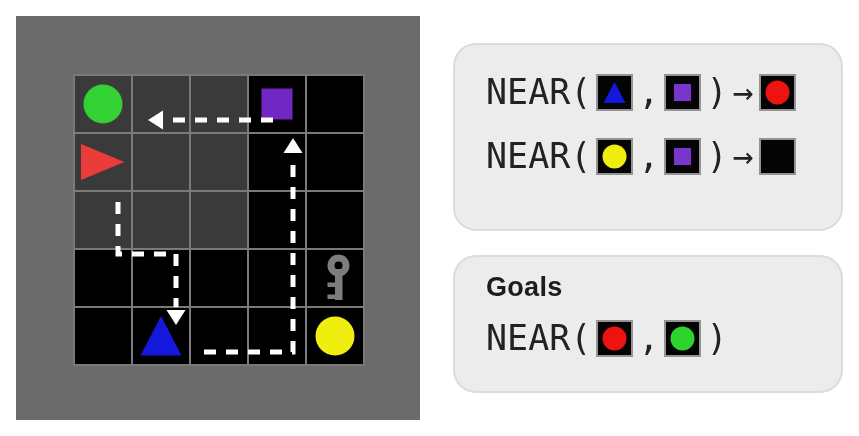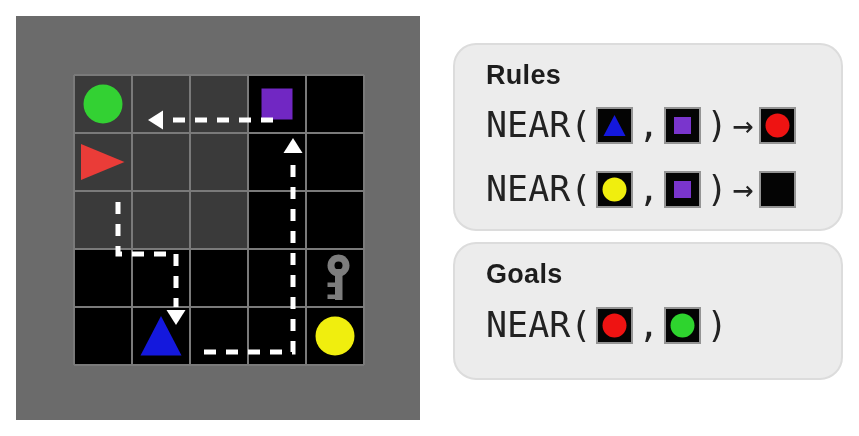--- a/index.html
+++ b/index.html
@@ -8,21 +8,21 @@
     font-family:"Liberation Sans", sans-serif; overflow:hidden;
   }
   .world { position:absolute; left:16px; top:16px; width:404px; height:404px; }
   .world svg { display:block; }
   .panel {
     position:absolute; left:453px; width:390px; box-sizing:border-box;
     background:#ececec; border:2px solid #dcdcdc; border-radius:23px;
     padding:14px 18px 0 31px;
   }
   .panel-rules { top:43px;  height:188px; }
-  .panel-goals { top:242px; height:138px; }
+  .panel-goals { top:255px; height:138px; }
   .panel-title {
     font-weight:bold; font-size:27px; line-height:33px; color:#1d1d1d;
     letter-spacing:0.3px;
   }
   .token-row { display:flex; align-items:center; gap:5px; height:37px;text-align:center; }
   .rules-list .token-row:first-child { margin-top:15px; }
   .rules-list .token-row + .token-row { margin-top:27px; }
   .goals-list .token-row:first-child { margin-top:16px; }
   .tok-text {
     font-family:"DejaVu Sans Mono", monospace; font-size:35px; color:#222222;
@@ -95,21 +95,20 @@
         <polyline points="102,186 102,238 160,238 160,291" fill="none" stroke="#ffffff" stroke-width="5" stroke-dasharray="12 10"></polyline>
         <polygon points="160,309 150.5,294 169.5,294" fill="#ffffff"></polygon>
         <polyline points="188,336 277,336 277,141" fill="none" stroke="#ffffff" stroke-width="5" stroke-dasharray="12 10"></polyline>
         <polygon points="277,122 267.5,137 286.5,137" fill="#ffffff"></polygon>
         <polyline points="257,104 148,104" fill="none" stroke="#ffffff" stroke-width="5" stroke-dasharray="12 10"></polyline>
         <polygon points="132,104 147,94.5 147,113.5" fill="#ffffff"></polygon>
       </svg>
     </div>
 
   <div class="panel panel-rules">
-    <div class="panel-title">Rules</div>
     <div class="rules-list" id="rules-list">
         <div class="token-row">
           <span class="tok-text">NEAR(</span>
           <span class="tile">
             <svg width="33" height="33" viewBox="0 0 33 33">
               <polygon points="16.5,6 5.5,27 27.5,27" fill="#1418dd"></polygon>
             </svg>
           </span>
           <span class="tok-text">,</span>
           <span class="tile">

